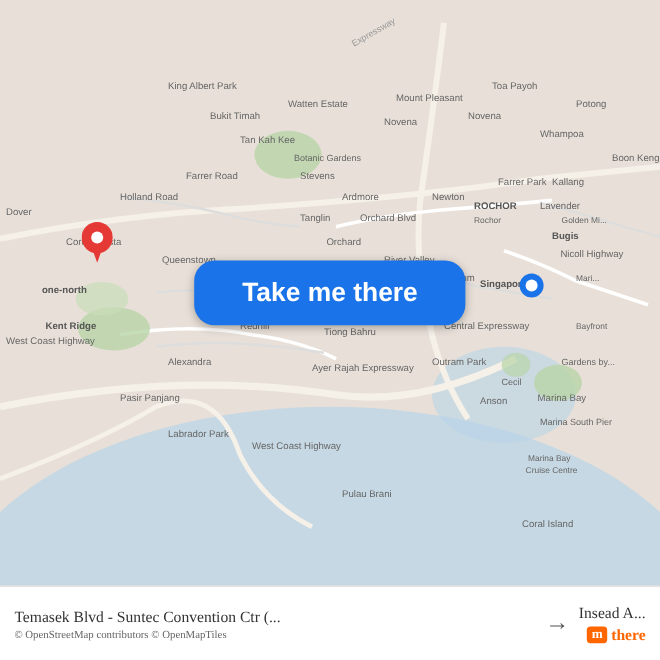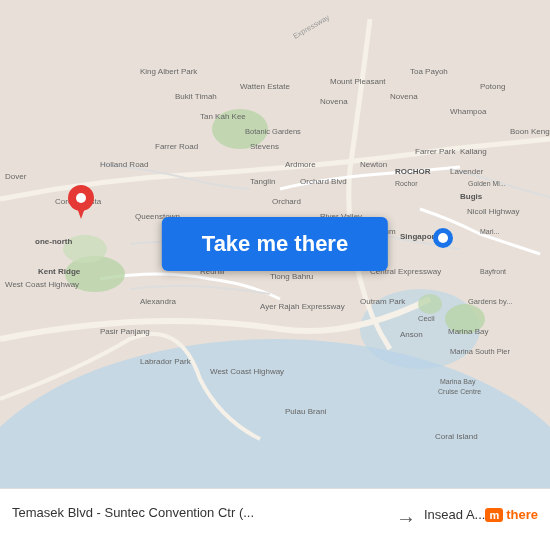--- a/index.html
+++ b/index.html
@@ -33,21 +33,21 @@
 
     
     .take-me-there-btn {
       position: absolute;
       top: 50%;
       left: 50%;
       transform: translate(-50%, -50%);
       background: #1a73e8;
       color: #fff;
       border: none;
-      border-radius: 6px;
+      border-radius: 17px;
       padding: 14px 40px;
       font-size: 22px;
       font-weight: bold;
       cursor: pointer;
       white-space: nowrap;
       box-shadow: 0 2px 8px rgba(0,0,0,0.3);
       z-index: 10;
     }
 
     
@@ -63,25 +63,26 @@
       position: absolute;
       top: 227px;
       left: 432px;
       z-index: 5;
     }
 
     
     .bottom-bar {
       background: #fff;
       border-top: 1px solid #ddd;
-      padding: 16px 12px;
-      display: flex;
-      align-items: flex-start;
+      padding: 2px 12px;
+      display: flex;
+      align-items: center;
       gap: 8px;
       min-height: 62px;
+      font-family: Liberation Serif, serif;
     }
 
     .bottom-left {
       display: flex;
       flex-direction: column;
       flex: 1;
       min-width: 0;
     }
 
     .bottom-label {
@@ -100,21 +101,21 @@
     }
 
     .arrow-icon {
       font-size: 20px;
       color: #555;
       flex-shrink: 0;
     }
 
     .bottom-right {
       display: flex;
-      flex-direction: row;
+      flex-direction: column;
       align-items: flex-end;
       flex-shrink: 0;
     }
 
     .destination-label {
       font-size: 13px;
       color: #333;
       font-weight: 500;
     }
 
@@ -270,20 +271,21 @@
     </div>
 
     
     <button class="take-me-there-btn">Take me there</button>
 
   </div>
 
   <div class="bottom-bar">
     <div class="bottom-left">
       <span class="bottom-label">Temasek Blvd - Suntec Convention Ctr (...</span>
+      <span class="attribution">© OpenStreetMap contributors © OpenMapTiles</span>
     </div>
 
     <span class="arrow-icon">→</span>
 
     <div class="bottom-right">
       <span class="destination-label">Insead A...</span>
       <div class="moovit-logo">
         <span class="moovit-m">m</span>
         <span class="moovit-text">there</span>
       </div>

